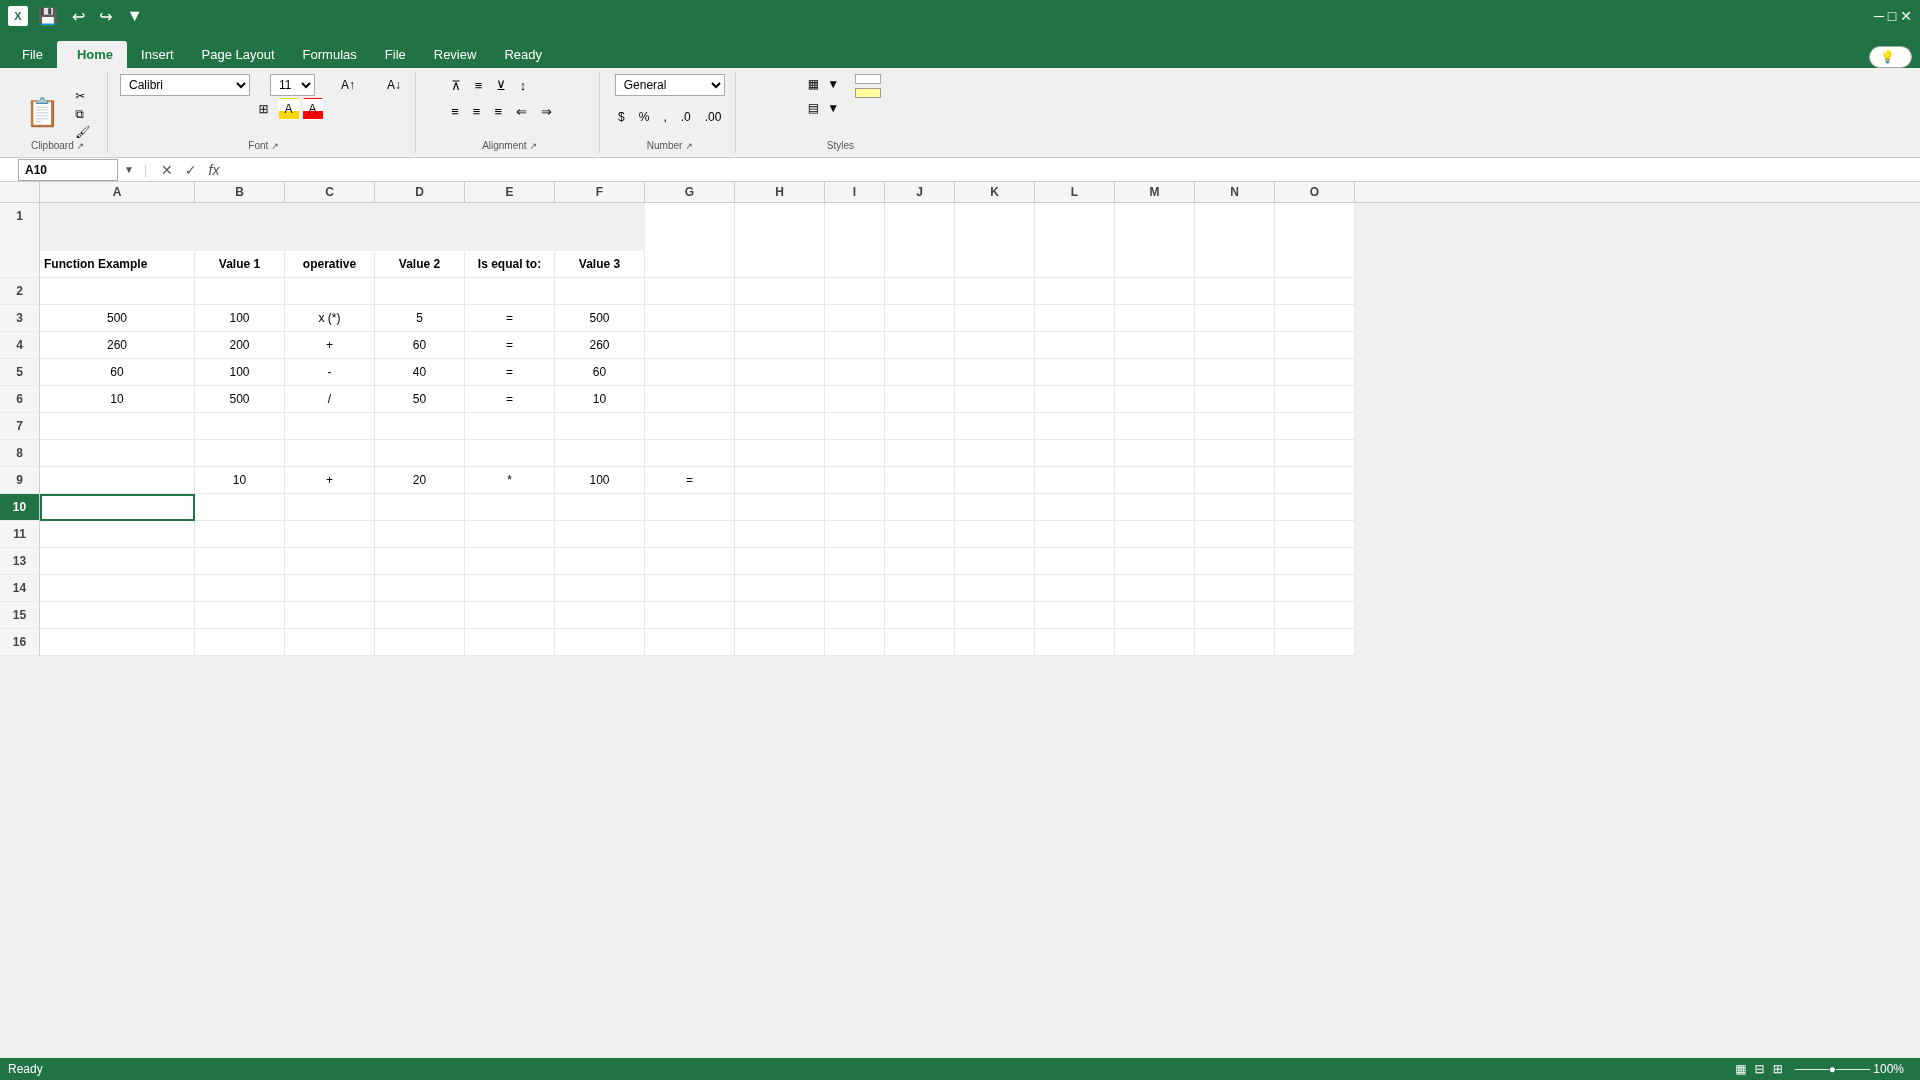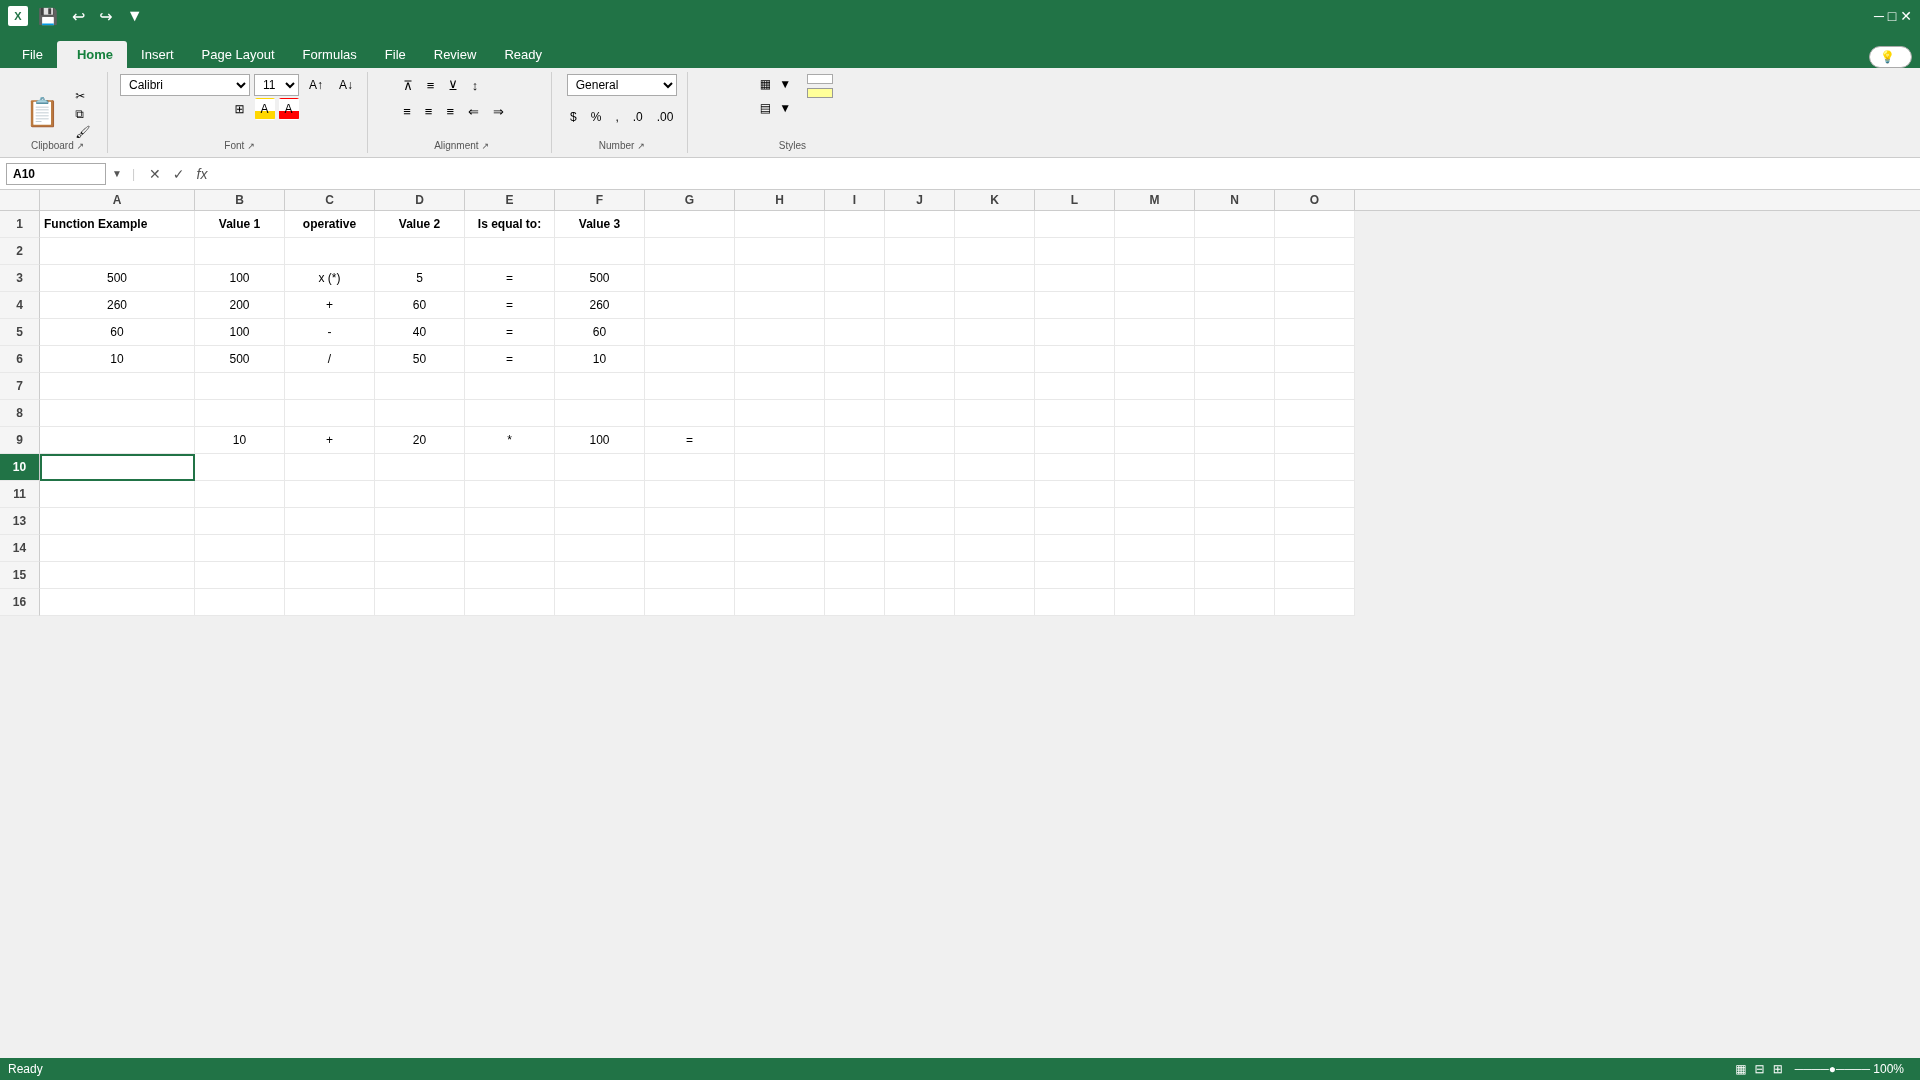--- a/index.html
+++ b/index.html
@@ -90,21 +90,21 @@
       border-radius: 3px;
     }
     .paste-icon { font-size: 28px; color: #217346; }
     .paste-label { font-size: 11px; color: #333; }
     .clipboard-right { display: flex; flex-direction: column; gap: 2px; padding-top: 2px; }
     .clip-item { display: flex; align-items: center; gap: 4px; cursor: pointer; padding: 1px 3px; border-radius: 2px; font-size: 12px; }
 
     
     .font-group { min-width: 220px; }
     .font-group-content { flex-direction: column; gap: 2px; }
-    .font-row1 { display: flex; align-items: center; gap: 4px; }
+    .font-row1 { display: flex; align-items: center; gap: 20px; }
     .font-row2 { display: flex; align-items: center; gap: 4px; }
     .font-name-select {
       width: 130px; height: 22px; font-size: 12px;
       border: 1px solid #aaa; background: white; padding: 0 4px;
     }
     .font-size-select {
       width: 45px; height: 22px; font-size: 12px;
       border: 1px solid #aaa; background: white; padding: 0 4px;
     }
     .font-btn { height: 22px; padding: 0 5px; border: 1px solid transparent; background: none; cursor: pointer; font-size: 12px; border-radius: 2px; }
@@ -142,22 +142,22 @@
       background: #ffff99; border: 1px solid #999;
       padding: 4px 12px; font-size: 12px; cursor: pointer;
     }
 
     
     .formula-bar {
       background: white;
       border-bottom: 1px solid #ccc;
       display: flex;
       align-items: center;
-      height: 32px;
-      padding: 0 6px;
+      height: 24px;
+      padding: 0 18px;
       gap: 6px;
     }
     .name-box {
       width: 100px; height: 22px;
       border: 1px solid #aaa; padding: 0 6px;
       font-size: 12px; font-weight: bold;
     }
     .formula-icons { display: flex; align-items: center; gap: 4px; }
     .formula-icon-btn { background: none; border: none; cursor: pointer; font-size: 14px; color: #555; padding: 2px 4px; }
     .formula-input { flex: 1; border: none; outline: none; font-size: 13px; padding: 0 4px; }
@@ -215,21 +215,21 @@
       border-bottom: 1px solid #e8e8e8;
       font-size: 12px;
       padding: 2px 4px;
       background: white;
       line-height: 22px;
       overflow: hidden;
       white-space: nowrap;
       cursor: cell;
     }
     .cell.selected { border: 2px solid #217346; z-index: 1; position: relative; }
-    .cell.header-row { font-weight: bold; }
+    .cell.header-row { font-weight: bold; margin-top: 48px; }
     .cell.center { text-align: center; }
 
     
     .col-a { width: 155px; min-width: 155px; }
     .col-b { width: 90px; min-width: 90px; }
     .col-c { width: 90px; min-width: 90px; }
     .col-d { width: 90px; min-width: 90px; }
     .col-e { width: 90px; min-width: 90px; }
     .col-f { width: 90px; min-width: 90px; }
     .col-g { width: 90px; min-width: 90px; }

